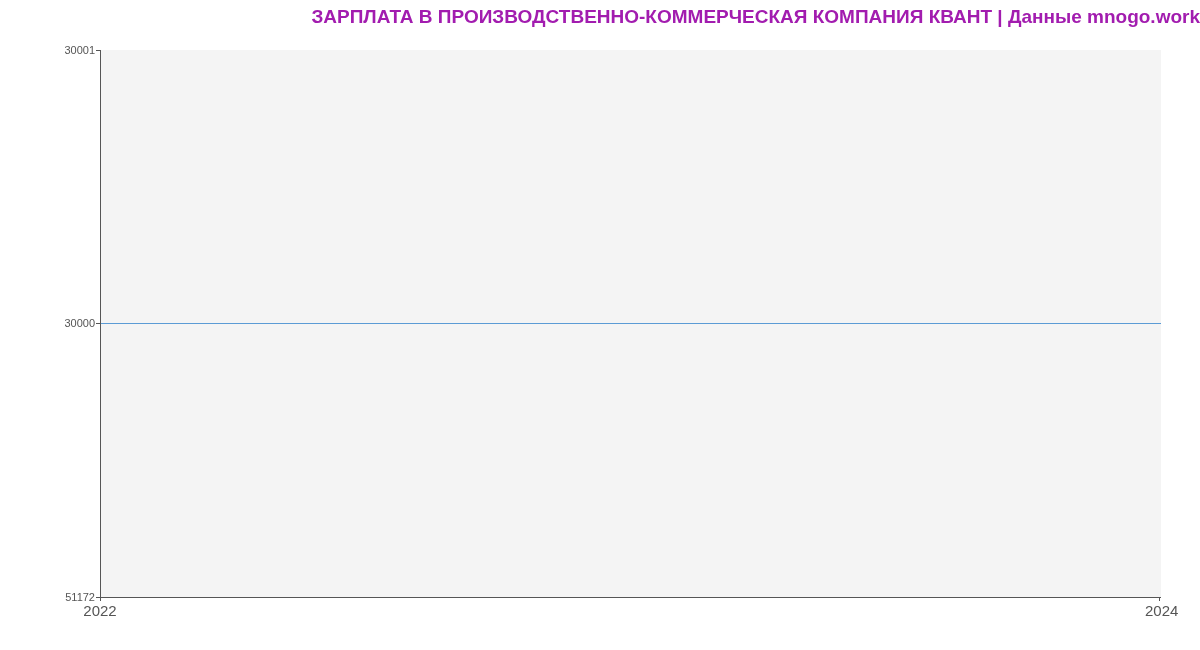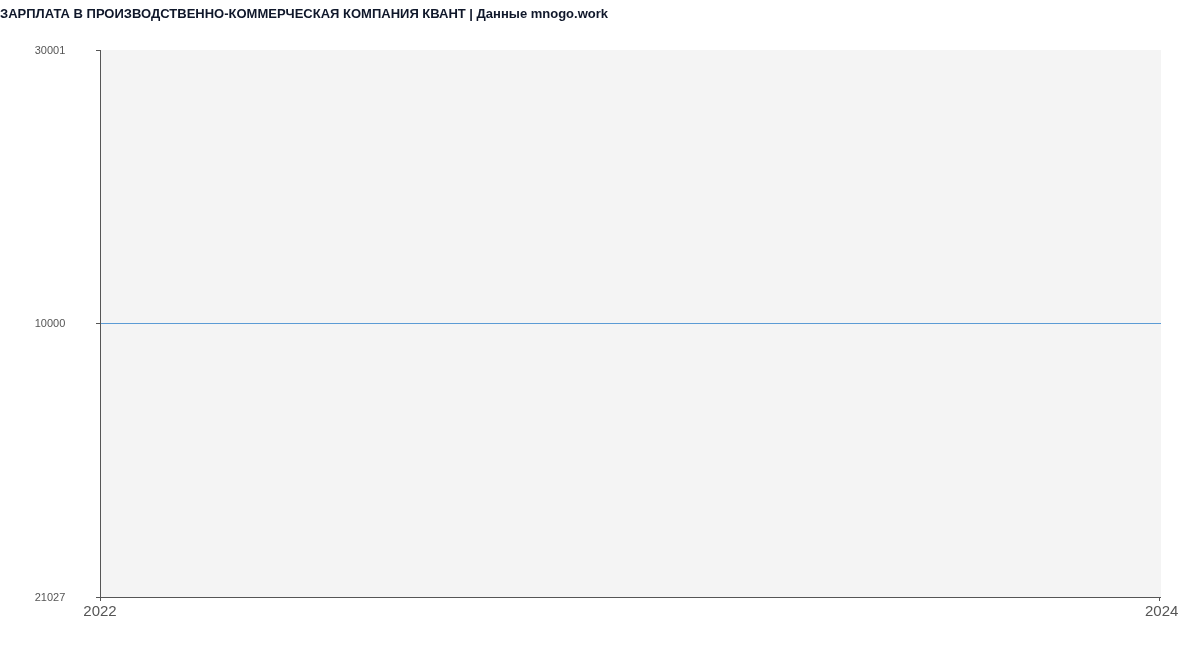--- a/index.html
+++ b/index.html
@@ -14,24 +14,24 @@
   .container {
     position: relative;
     width: 1200px;
     height: 650px;
   }
   .title {
     position: absolute;
     top: 6px;
     left: 0;
     width: 1200px;
-    text-align: left;
-    font-size: 13px;
+    text-align: right;
+    font-size: 19px;
     font-weight: 600;
-    color: #0f172a;
+    color: #a21caf;
   }
   .plot-area {
     position: absolute;
     left: 100px;
     top: 50px;
     width: 1060px;
     height: 547px;
     background: #f4f4f4;
     border-left: 1px solid #555;
     border-bottom: 1px solid #555;
@@ -42,21 +42,21 @@
     width: 100%;
     height: 0;
     border-top: 1.5px solid #5b9bd5;
   }
   .y-tick {
     position: absolute;
     right: 1105px; 
     font-size: 11px;
     color: #555;
     transform: translateY(-50%);
-    text-align: center;
+    text-align: right;
     width: 90px;
   }
   .y-tick-mark {
     position: absolute;
     left: 96px;
     width: 4px;
     height: 1px;
     background: #555;
   }
   .x-tick-label {
@@ -74,24 +74,24 @@
     background: #555;
   }
 </style>
 </head>
 <body>
 
 <div class="container">
 
   <div class="title">ЗАРПЛАТА В  ПРОИЗВОДСТВЕННО-КОММЕРЧЕСКАЯ КОМПАНИЯ КВАНТ | Данные mnogo.work</div>
 
-  <div class="y-tick" style="top:597px">21027</div>
+  <div class="y-tick" style="top:597px">51172</div>
   <div class="y-tick-mark" style="top:597px"></div>
 
-  <div class="y-tick" style="top:323px">10000</div>
+  <div class="y-tick" style="top:323px">30000</div>
   <div class="y-tick-mark" style="top:323px"></div>
 
   <div class="y-tick" style="top:50px">30001</div>
   <div class="y-tick-mark" style="top:50px"></div>
 
   <div class="x-tick-mark" style="left:100px"></div>
   <div class="x-tick-label" style="left:100px">2022</div>
 
   <div class="x-tick-mark" style="left:1159px"></div>
   <div class="x-tick-label" style="left:1145px; transform:none">2024</div>

